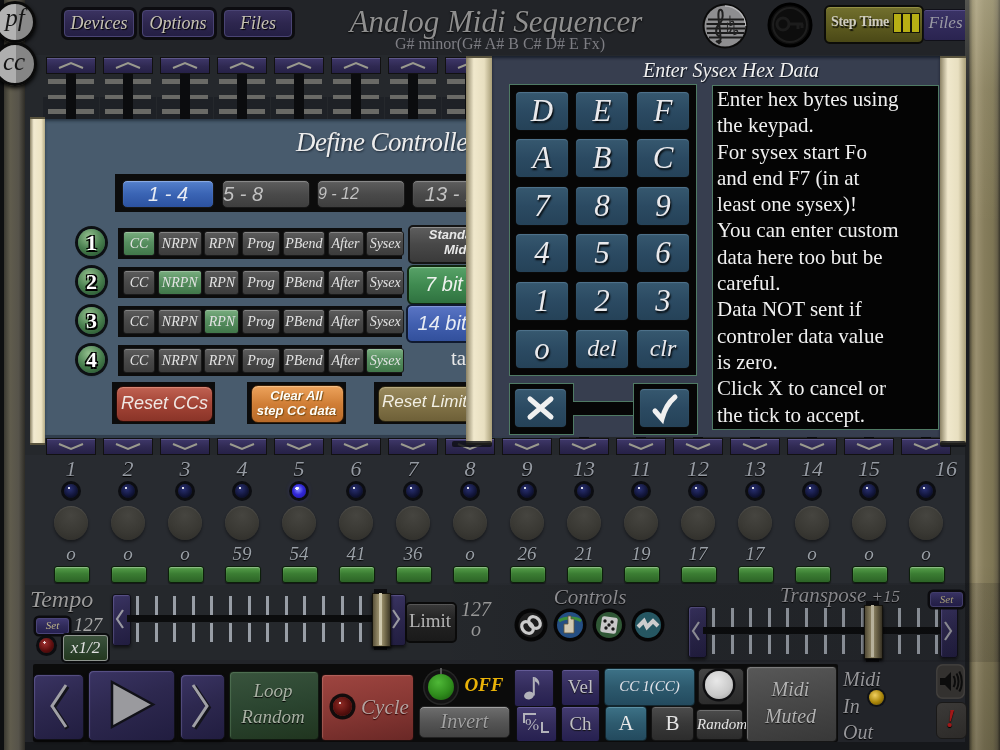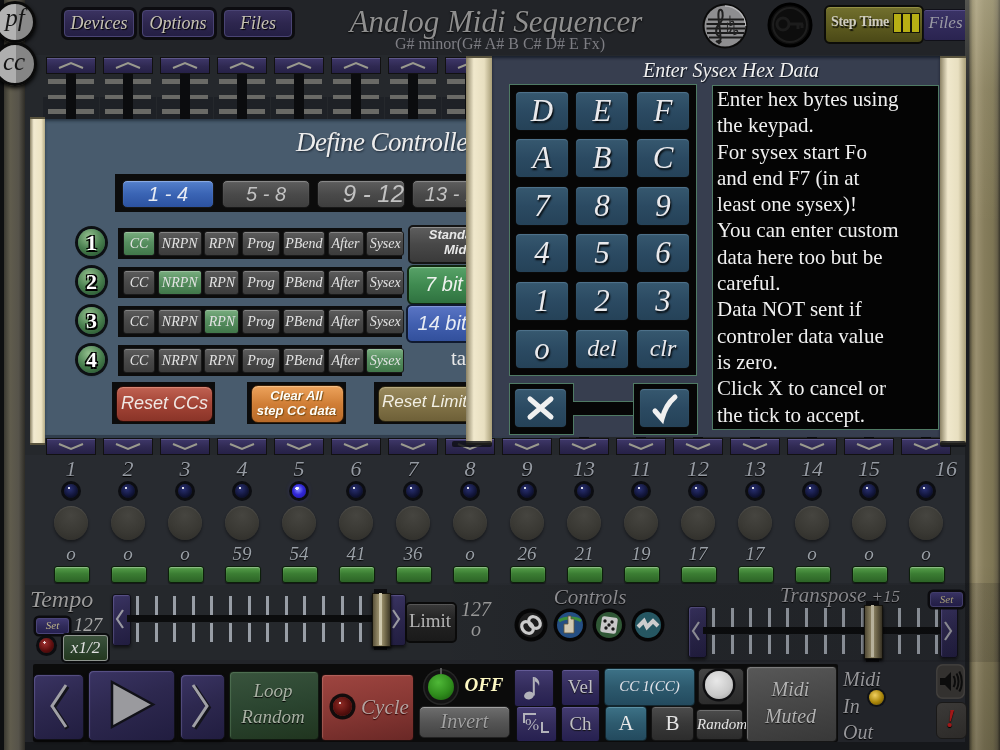--- a/index.html
+++ b/index.html
@@ -602,21 +602,21 @@
       <path d="M13 4 L27 25 L13 46" stroke="#14141c" stroke-width="4.5" fill="none" transform="translate(1.5,1.5)"></path>
       <path d="M13 4 L27 25 L13 46" stroke="#a0a0a6" stroke-width="3" fill="none"></path>
     </svg></div>
 <div class="abs" style="left:229px;top:671px;width:88px;height:67px;background:linear-gradient(170deg,#39543d,#2b4530 50%,#20351f);border:1px solid #101810;border-radius:4px;box-shadow:inset 1px 1px 1px rgba(150,200,150,.25);"></div>
 <div class="abs ser it" style="left:229px;top:678px;width:88px;text-align:center;font-size:19px;line-height:26px;color:#a8b2a4;text-shadow:0 1px 1px #000;">Loop<br>Random</div>
 <div class="abs" style="left:321px;top:674px;width:91px;height:65px;background:linear-gradient(170deg,#9e4540,#883834 50%,#6a2826);border:1px solid #1a0d0c;border-radius:4px;box-shadow:inset 1px 1px 1px rgba(230,170,160,.3);"></div>
 <div class="abs" style="left:333px;top:697px;width:19px;height:19px;border-radius:50%;background:radial-gradient(circle at 36% 32%,rgba(255,255,255,.75) 0 7%,rgba(255,255,255,0) 8%),radial-gradient(circle at 42% 38%,#8e2a24,#58100e 55%,#2a0604 100%);box-shadow:0 0 0 3.5px #120c0c;"></div>
 <div class="abs ser it" style="left:355px;top:695px;width:60px;text-align:center;font-size:21px;color:#b4a3a0;text-shadow:0 1px 1px #300;">Cycle</div>
 <div class="abs" style="left:428px;top:674px;width:26px;height:26px;border-radius:50%;background:radial-gradient(circle at 40% 32%,#4fb838,#2f8c1c 55%,#17540e);box-shadow:0 0 0 3.5px #131313,0 0 0 5px #262626;"></div>
 <div class="abs" style="left:440px;top:668px;width:2px;height:6px;background:#555;"></div>
-<div class="abs ser it" style="left:456px;top:674px;width:56px;text-align:center;font-size:19px;font-weight:bold;color:#fef9c3;">OFF</div>
+<div class="abs ser it" style="left:456px;top:674px;width:56px;text-align:center;font-size:19px;font-weight:bold;color:#eab308;">OFF</div>
 <div class="abs ser it" style="left:419px;top:706px;width:89px;height:30px;line-height:29px;text-align:center;font-size:20px;color:#a2a2a2;background:linear-gradient(180deg,#6e6e6e,#555 50%,#434343);border:1px solid #222;border-radius:5px;box-shadow:inset 0 1px 0 rgba(255,255,255,.35);text-shadow:0 1px 1px #222;">Invert</div>
 <div class="abs pbtn" style="left:514px;top:669px;width:38px;height:36px;"></div>
 <div class="abs" style="left:514px;top:669px;width:38px;height:36px;"><svg width="38" height="36">
       <ellipse cx="15" cy="26.5" rx="5" ry="3.8" fill="#b2b2ba" transform="rotate(-15 15 26.5)"></ellipse>
       <rect x="18.8" y="8" width="2" height="18.5" fill="#b2b2ba"></rect>
       <path d="M20.8 8 C24 10 26.2 12.5 25 17 C24.3 14.5 22.5 12.8 20.8 12.2 Z" fill="#b2b2ba"></path>
     </svg></div>
 <div class="abs pbtn" style="left:516px;top:706px;width:39px;height:34px;"></div>
 <div class="abs" style="left:516px;top:706px;width:39px;height:34px;"><svg width="39" height="34">
       <text x="9" y="24" font-family="Liberation Serif" font-size="17" fill="#b2b2ba">%</text>
@@ -642,22 +642,22 @@
       <path d="M17.5 12 C19.5 15 19.5 20 17.5 23 M20.5 9.5 C23.2 14 23.2 21 20.5 25.5 M23.3 7.5 C26.6 13 26.6 22.5 23.3 27.5" stroke="#0c0c0c" stroke-width="2" fill="none"></path>
     </svg></div>
 <div class="abs" style="left:936px;top:702px;width:29px;height:35px;background:linear-gradient(160deg,#3c3a38,#2c2a28);border-radius:6px;border:1px solid #1a1918;"></div>
 <div class="abs ser it" style="left:936px;top:702px;width:29px;height:35px;line-height:34px;text-align:center;font-size:26px;font-weight:bold;color:#a01818;text-shadow:0 1px 1px #000;">!</div>
 
 <div class="abs" style="z-index:10;left:30px;top:117px;width:15px;height:324px;background:linear-gradient(90deg,#8a8164 0%,#f2ead0 25%,#ede4c4 75%,#b5ab85 100%);border-top:2px solid #5a543e;border-bottom:2px solid #5a543e;"></div>
 <div class="abs" style="z-index:10;left:45px;top:119px;width:515px;height:316px;background:#485b6d;box-shadow:inset 0 2px 3px rgba(10,20,30,.5);border-bottom:3px solid #20293491;"></div>
 <div class="abs ser it" style="z-index:10;left:296px;top:127px;width:400px;font-size:27px;letter-spacing:-0.6px;color:#ececec;text-shadow:1px 1px 2px #1a2430;">Define Controllers</div>
 <div class="abs" style="z-index:10;left:115px;top:174px;width:445px;height:38px;background:#0c0c0c;"></div>
 <div class="abs san it" style="z-index:10;left:122px;top:180px;width:90px;height:26px;line-height:26px;text-align:center;font-size:20px;border-radius:5px;border:1px solid #181818;background:linear-gradient(180deg,#5581cc,#3a64b4 50%,#2c52a0);box-shadow:inset 0 1px 1px rgba(200,220,255,.5);color:#e8ecf4;">1 - 4</div>
-<div class="abs san it" style="z-index:10;left:222px;top:180px;width:86px;height:26px;line-height:26px;text-align:center;font-size:20px;border-radius:5px;border:1px solid #181818;background:linear-gradient(180deg,#5e5e5e,#4a4a4a 50%,#3e3e3e);box-shadow:inset 0 1px 1px rgba(255,255,255,.3);color:#c2c2c2;">5 - 8</div>
-<div class="abs san it" style="z-index:10;left:317px;top:180px;width:86px;height:26px;line-height:26px;text-align:right;font-size:24px;border-radius:5px;border:1px solid #181818;background:linear-gradient(180deg,#5e5e5e,#4a4a4a 50%,#3e3e3e);box-shadow:inset 0 1px 1px rgba(255,255,255,.3);color:#c2c2c2;">9 - 12</div>
+<div class="abs san it" style="z-index:10;left:222px;top:180px;width:86px;height:26px;line-height:26px;font-size:20px;border-radius:5px;border:1px solid #181818;background:linear-gradient(180deg,#5e5e5e,#4a4a4a 50%,#3e3e3e);box-shadow:inset 0 1px 1px rgba(255,255,255,.3);color:#c2c2c2;">5 - 8</div>
+<div class="abs san it" style="z-index:10;left:317px;top:180px;width:86px;height:26px;line-height:26px;text-align:left;font-size:16px;border-radius:5px;border:1px solid #181818;background:linear-gradient(180deg,#5e5e5e,#4a4a4a 50%,#3e3e3e);box-shadow:inset 0 1px 1px rgba(255,255,255,.3);color:#c2c2c2;">9 - 12</div>
 <div class="abs san it" style="z-index:10;left:412px;top:180px;width:86px;height:26px;line-height:26px;text-align:center;font-size:20px;border-radius:5px;border:1px solid #181818;background:linear-gradient(180deg,#5e5e5e,#4a4a4a 50%,#3e3e3e);box-shadow:inset 0 1px 1px rgba(255,255,255,.3);color:#c2c2c2;">13 - 16</div>
 <div class="abs" style="z-index:10;left:78px;top:229px;width:27px;height:27px;border-radius:50%;background:radial-gradient(circle at 40% 28%,#93bf8d,#4a8050 50%,#1e4a26 100%);box-shadow:0 0 0 3px #0d1013,0 2px 3px rgba(0,0,0,.6);"></div>
 <div class="abs ser" style="z-index:10;left:78px;top:230px;width:27px;text-align:center;font-size:22px;font-weight:bold;color:#fff;text-shadow:-1.5px -1.5px 0 #000,1.5px -1.5px 0 #000,-1.5px 1.5px 0 #000,1.5px 1.5px 0 #000;">1</div>
 <div class="abs" style="z-index:10;left:118px;top:228px;width:284px;height:31px;background:#0c0c0c;"></div>
 <div class="abs seg segsel ser" style="z-index:10;left:123px;top:231px;width:30px;height:23px;line-height:23px;font-size:14px;">CC</div>
 <div class="abs seg ser" style="z-index:10;left:157.7px;top:231px;width:42px;height:23px;line-height:23px;font-size:14px;">NRPN</div>
 <div class="abs seg ser" style="z-index:10;left:204.39999999999998px;top:231px;width:33px;height:23px;line-height:23px;font-size:14px;">RPN</div>
 <div class="abs seg ser" style="z-index:10;left:242.09999999999997px;top:231px;width:36px;height:23px;line-height:23px;font-size:14px;">Prog</div>
 <div class="abs seg ser" style="z-index:10;left:282.79999999999995px;top:231px;width:40px;height:23px;line-height:23px;font-size:14px;">PBend</div>
 <div class="abs seg ser" style="z-index:10;left:327.49999999999994px;top:231px;width:34px;height:23px;line-height:23px;font-size:14px;">After</div>

